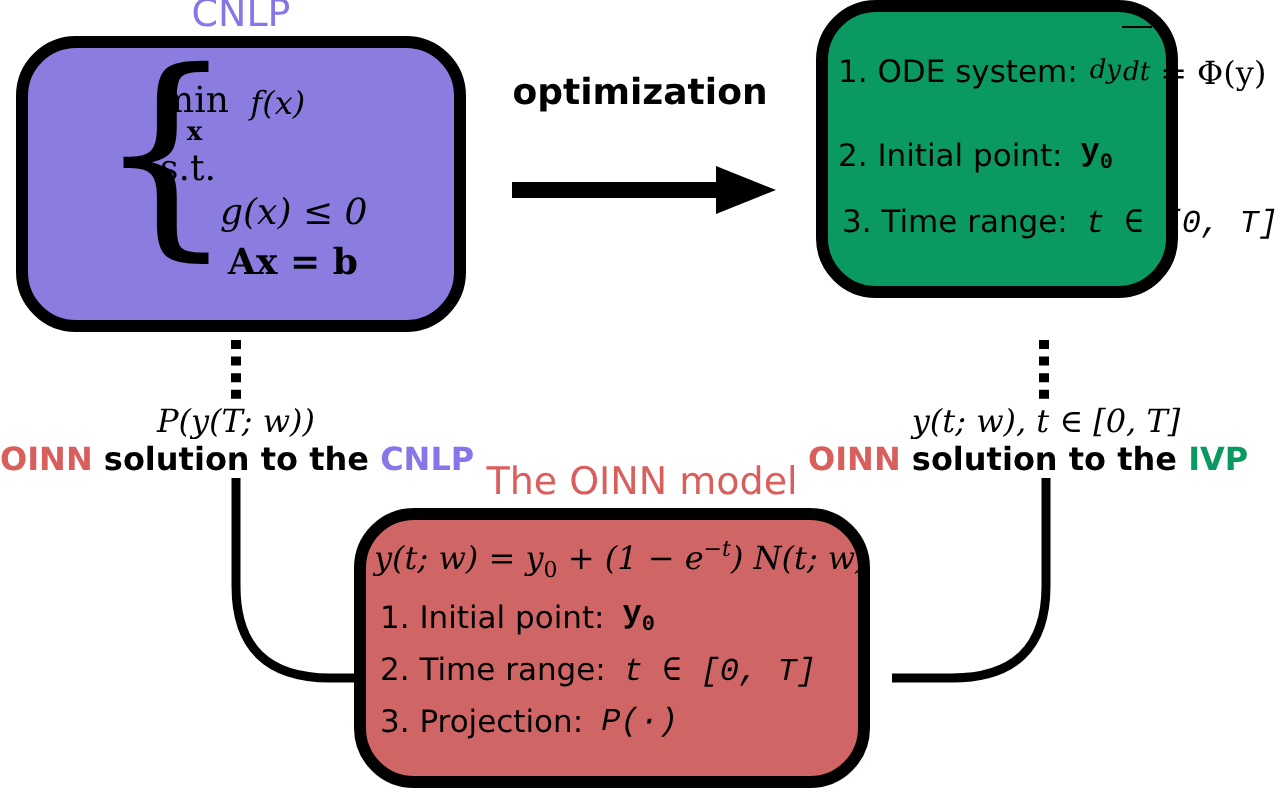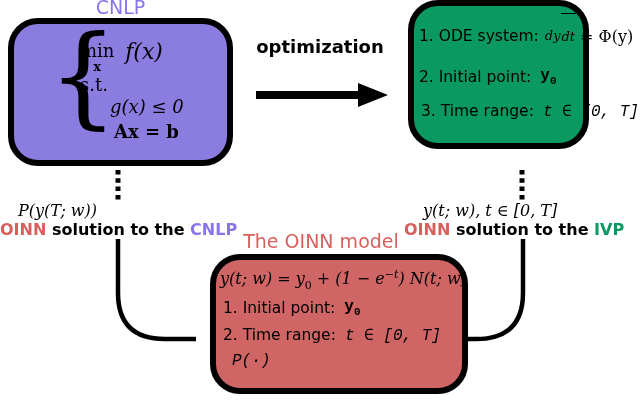--- a/index.html
+++ b/index.html
@@ -9,21 +9,21 @@
     font-family:"DejaVu Sans","Liberation Sans",sans-serif;
     color:var(--ink,#000);
   }
   .overlay { position:absolute; left:0; top:0; width:640px; height:403px; }
   .box {
     position:absolute; box-sizing:border-box;
     border:6px solid var(--ink,#000); border-radius:30px;
   }
   #cnlp-box  { left:8px;   top:18px;  width:225px; height:148px; background:var(--purple-fill); }
   #ivp-box   { left:408px; top:0;  width:181px; height:149px; background:var(--green-fill); }
-  #oinn-box  { left:210px; top:254px; width:258px; height:140px; background:var(--red-fill); }
+  #oinn-box  { left:177px; top:254px; width:258px; height:140px; background:var(--red-fill); }
 
   .box-title { position:absolute; font-size:19px; text-align:center; line-height:21px; }
   #cnlp-title { left:8px;   top:-3px;  width:225px; color:var(--purple-text); }
   #ivp-title  { left:408px; top:-3px;  width:225px; color:var(--green-text); }
   #oinn-title { left:192px; top:231px; width:258px; color:var(--red-text); }
 
   .math { font-family:"DejaVu Serif","Liberation Serif",serif; font-style:italic; }
   .math.up { font-style:normal; }
   .math.bf { font-weight:bold; }
 
@@ -32,21 +32,21 @@
   #cnlp-brace { left:34px; top:-12px; font-size:110px; line-height:1.18;
                 font-family:"DejaVu Serif","Liberation Serif",serif; font-style:normal; }
   .cnlp-line { font-size:18px; line-height:20px; white-space:nowrap; }
   #cnlp-line-obj  { left:66px;  top:18px; }
   #cnlp-line-st   { left:66px;  top:51px; }
   #cnlp-line-ineq { left:96px;  top:73px; }
   #cnlp-line-eq   { left:100px; top:98px; }
   .minstack { display:inline-flex; flex-direction:column; align-items:center; vertical-align:top; }
   .minstack .op  { font-family:"DejaVu Serif","Liberation Serif",serif; font-size:18px; line-height:18px; }
   .minstack .sub { font-family:"DejaVu Serif","Liberation Serif",serif; font-weight:bold; font-size:13px; line-height:13px; }
-  .objfn { margin-left:5px; font-size:22px; }
+  .objfn { margin-left:5px; font-size:16px; }
 
   
   .row { position:absolute; display:flex; align-items:center; white-space:nowrap; }
   .row .lbl { font-size:15.5px; }
   .row .val { font-size:16px; margin-left:9px;font-family:Liberation Mono, monospace; }
   .frac { display:inline-flex; flex-direction:row; align-items:center; margin:0 4px 0 6px;
           font-size:13px; line-height:14px; }
   .frac .den { border-top:1.6px solid var(--ink,#000); padding:16px 1px; }
   sub { font-size:11px; font-style:normal; }
   sup { font-size:11px; }
@@ -58,21 +58,21 @@
   #oinn-formula { left:4px; top:8px; font-size:16px; white-space:nowrap; }
   #oinn-row1 { left:7px; top:38px; }
   #oinn-row2 { left:7px; top:65px; }
   #oinn-row3 { left:7px; top:92px; }
 
   
   #arrow-label { left:242px; top:36px; width:156px; text-align:center;
                  font-weight:bold; font-size:18px; line-height:22px; }
 
   
-  .link-math  { position:absolute; width:200px; font-size:16px; }
+  .link-math  { position:absolute; width:200px; text-align:center; font-size:16px; }
   .link-label { position:absolute; width:238px; text-align:left;
                 font-weight:bold; font-size:16px; white-space:nowrap; }
   #left-link-math  { left:18px;  top:201px; }
   #left-link-label { left:0px;   top:220px; }
   #right-link-math { left:423px; top:201px; }
   #right-link-label{ left:404px; top:220px; }
   .oinn-word { color:var(--red-text); }
   .cnlp-word { color:var(--purple-text); }
   .ivp-word  { color:var(--green-text); }
 </style>
@@ -151,17 +151,18 @@
       <span class="lbl">1. Initial point:</span>
       <span class="val math up bf">
         <span>y</span><sub>0</sub>
       </span>
     </div>
     <div class="row" id="oinn-row2">
       <span class="lbl">2. Time range:</span>
       <span class="val math">t ∈ [0, T]</span>
     </div>
     <div class="row" id="oinn-row3">
+      <span class="lbl">3. Projection:</span>
       <span class="val math">P(·)</span>
     </div>
   </div>
 
 </div>
 
 </body></html>

